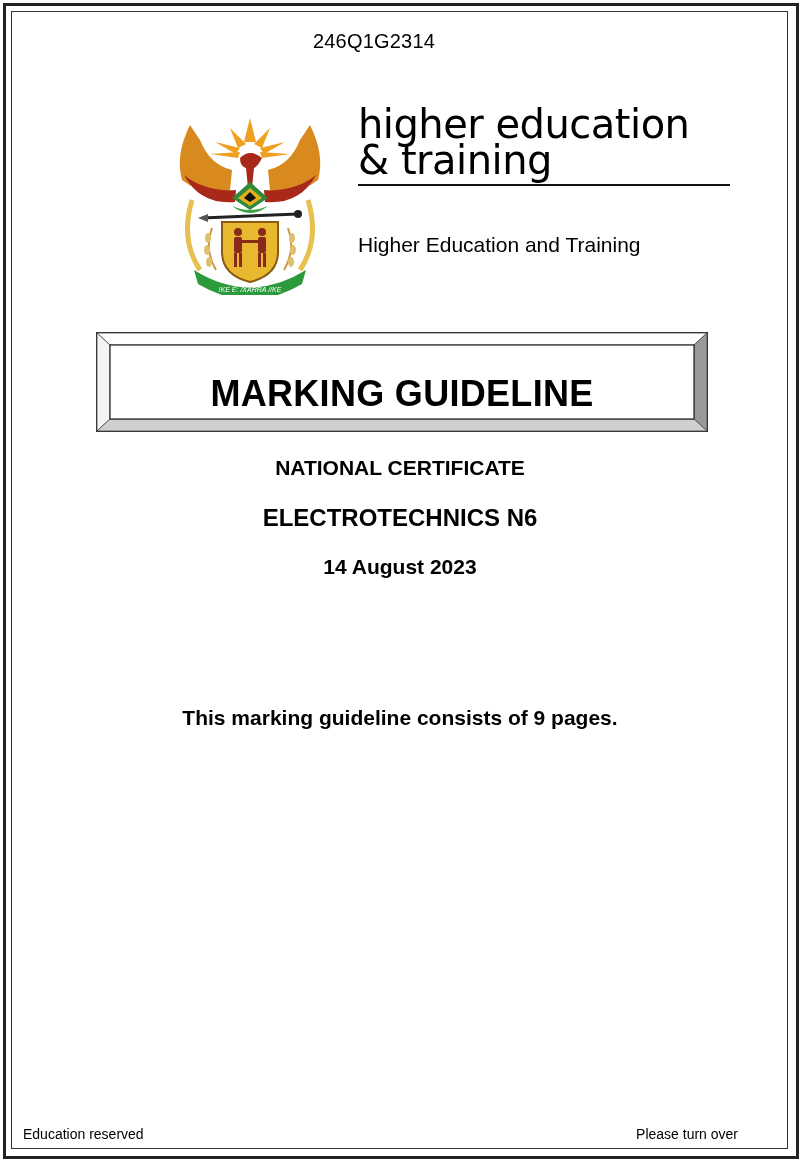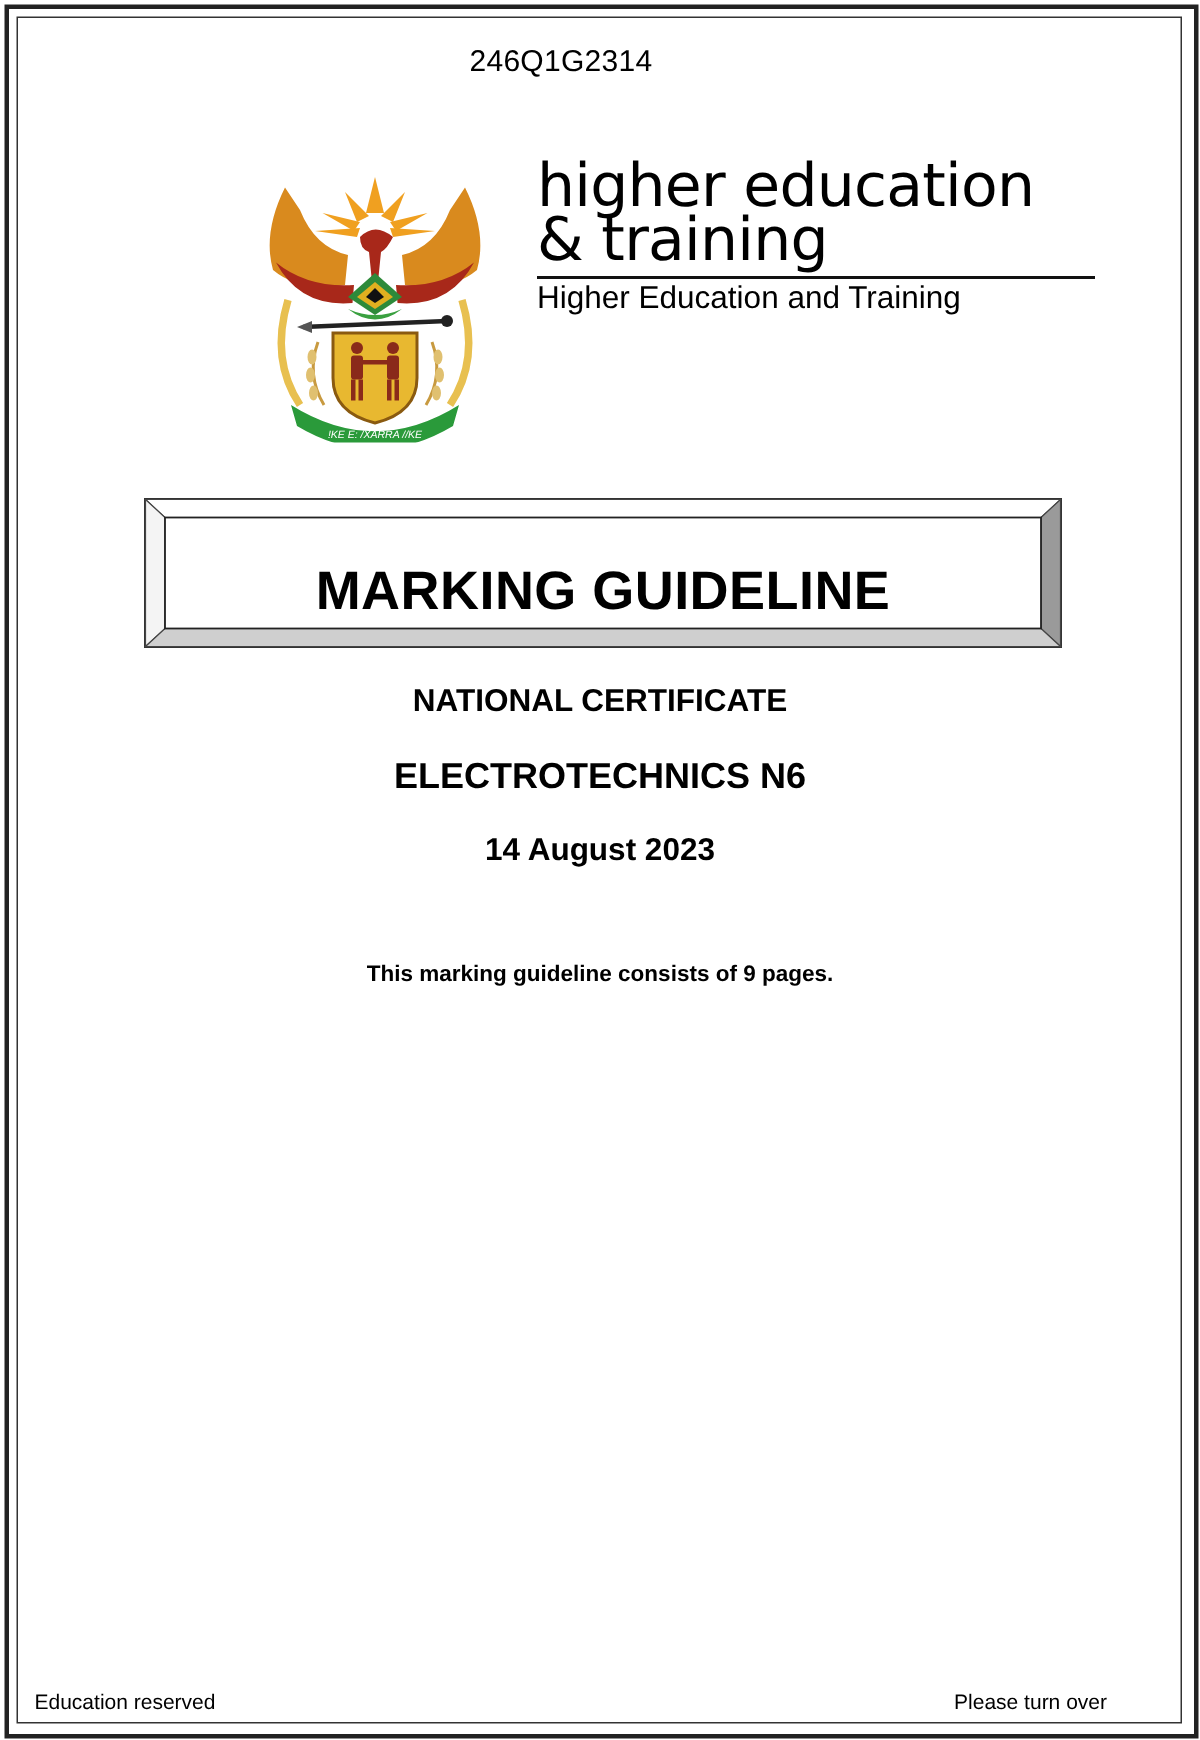--- a/index.html
+++ b/index.html
@@ -13,35 +13,35 @@
 
   .code { position: absolute; top: 30px; left: 0; width: 668px; text-align: center;
           font-size: 20px; font-family: "Liberation Sans", sans-serif; letter-spacing: 0.2px; padding-left: 40px; }
 
   .crest { position: absolute; left: 170px; top: 110px; width: 160px; height: 185px; }
 
   .dept { position: absolute; left: 358px; top: 106px; width: 380px; }
   .dept .big { font-family: "DejaVu Sans", sans-serif; font-size: 40px; line-height: 36px;
                letter-spacing: -0.5px; }
   .dept .rule { margin-top: 6px; width: 372px; height: 2px; background: #111; }
-  .dept .d1, .dept .d2 { font-size: 21px; line-height: 25px; }
+  .dept .d1, .dept .d2 { font-size: 21px; line-height: 25px; margin-top: 46px; }
   .dept .d1 { margin-top: 8px; }
   .dept .d3 { font-size: 22px; font-weight: bold; line-height: 26px; }
 
   .banner { position: absolute; left: 96px; top: 332px; width: 612px; height: 100px; }
   .banner svg { position: absolute; left: 0; top: 0; }
   .banner .title { position: absolute; left: 0; top: 0; width: 612px; height: 124px;
                    display: flex; align-items: center; justify-content: center;
                    font-size: 36px; font-weight: bold; letter-spacing: 0.3px; }
 
   .center-line { position: absolute; left: 0; width: 800px; text-align: center; font-weight: bold; }
   .nc { top: 456px; font-size: 21px; }
   .subj { top: 504px; font-size: 24px; text-align: center; }
   .date { top: 555px; font-size: 21px; }
-  .pages { top: 641px; font-size: 15px; text-align: center; }
+  .pages { top: 706px; font-size: 21px; text-align: center; }
 
   .foot { position: absolute; top: 1126px; font-size: 14px; }
   .foot-left { left: 23px; }
   .foot-right { right: 62px; }
 </style>
 </head>
 <body>
 
 <div class="frame-outer"></div>
 <div class="frame-inner"></div>

